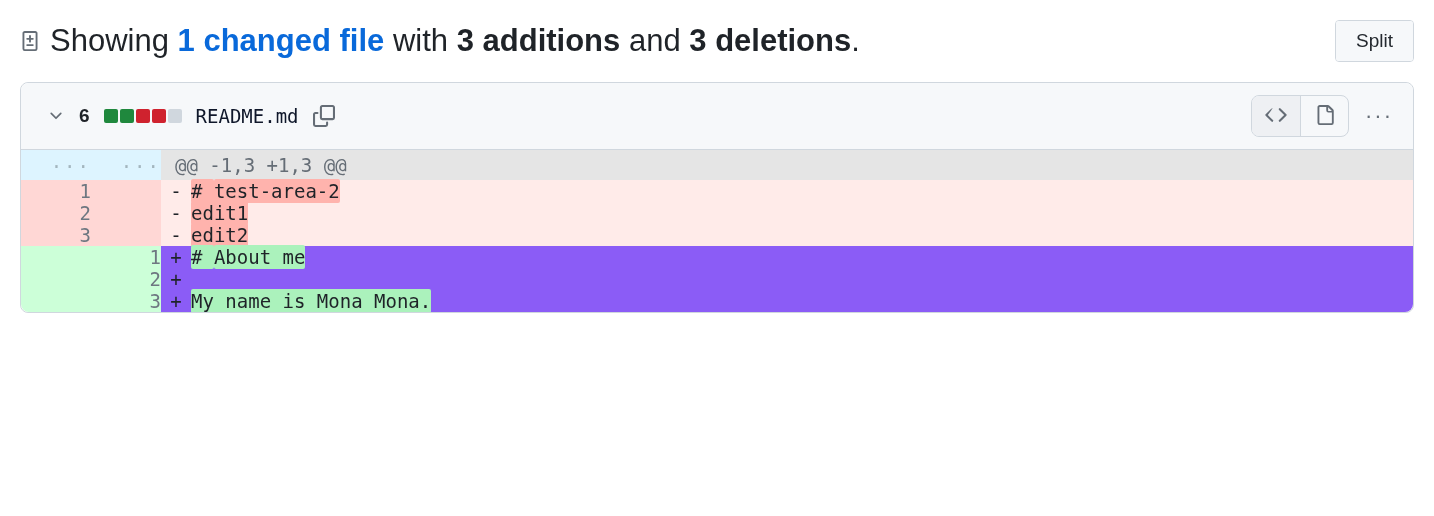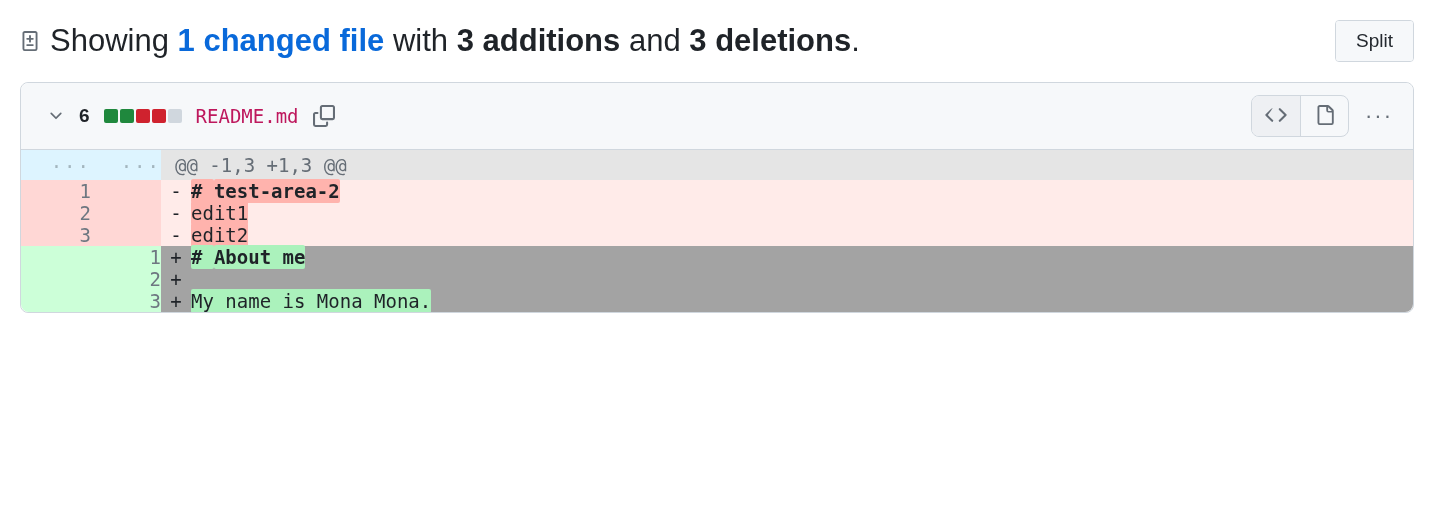--- a/index.html
+++ b/index.html
@@ -93,21 +93,21 @@
     height: 14px;
     display: inline-block;
     border-radius: 2px;
   }
   .diffstat .add { background: #1f883d; }
   .diffstat .del { background: #cf222e; }
   .diffstat .neutral { background: #d0d7de; }
   .filename {
     font-family: ui-monospace, SFMono-Regular, Menlo, Consolas, monospace;
     font-size: 19px;
-    color: #be185d;
+    color: #0f172a;
   }
   .copy-icon, .action-icon {
     color: #656d76;
     cursor: pointer;
     display: flex;
     align-items: center;
     justify-content: center;
   }
   .file-header-right {
     display: flex;
@@ -157,36 +157,36 @@
     color: #6e7781;
     user-select: none;
   }
   .hunk-row .ln { background: #ddf4ff; color: rgba(31,35,40,0.3); }
   .hunk-row .content { background: #e5e5e5; color: #656d76; padding: 4px 14px; }
   .del-row .ln.old { background: #ffd7d5; }
   .del-row .ln.new { background: #ffd7d5; }
   .del-row .content { background: #ffebe9; }
   .add-row .ln.old { background: #ccffd8; }
   .add-row .ln.new { background: #ccffd8; }
-  .add-row .content { background: #a3a3a3; }
+  .add-row .content { background: #8b5cf6; }
   .content {
     padding: 4px 0;
     white-space: pre;
   }
   .marker {
     display: inline-block;
     width: 30px;
     text-align: center;
     color: #1f2328;
     user-select: none;
   }
   .code { color: #1f2328; }
   .del-hl { background: #ffb3ad; border-radius: 2px; padding: 1px 0; }
   .add-hl { background: #abf2bc; border-radius: 2px; padding: 1px 0; }
-  .bold { font-weight: 700; }
+  .bold { font-weight: 400; }
   .dots { letter-spacing: 2px; }
 </style>
 </head>
 <body>
 
 <div class="diff-summary-row">
   <div class="diff-summary-left">
     <span class="diff-icon">
       <svg viewBox="0 0 16 16" width="20" height="20" fill="currentColor">
           <path d="M2 1.75C2 .784 2.784 0 3.75 0h8.5C13.216 0 14 .784 14 1.75v12.5A1.75 1.75 0 0 1 12.25 16h-8.5A1.75 1.75 0 0 1 2 14.25V1.75Zm1.5 0v12.5c0 .138.112.25.25.25h8.5a.25.25 0 0 0 .25-.25V1.75a.25.25 0 0 0-.25-.25h-8.5a.25.25 0 0 0-.25.25ZM8 3.25a.75.75 0 0 1 .75.75v1.5h1.5a.75.75 0 0 1 0 1.5h-1.5v1.5a.75.75 0 0 1-1.5 0V7h-1.5a.75.75 0 0 1 0-1.5h1.5V4A.75.75 0 0 1 8 3.25Zm-3 8a.75.75 0 0 1 .75-.75h4.5a.75.75 0 0 1 0 1.5h-4.5a.75.75 0 0 1-.75-.75Z"></path>

